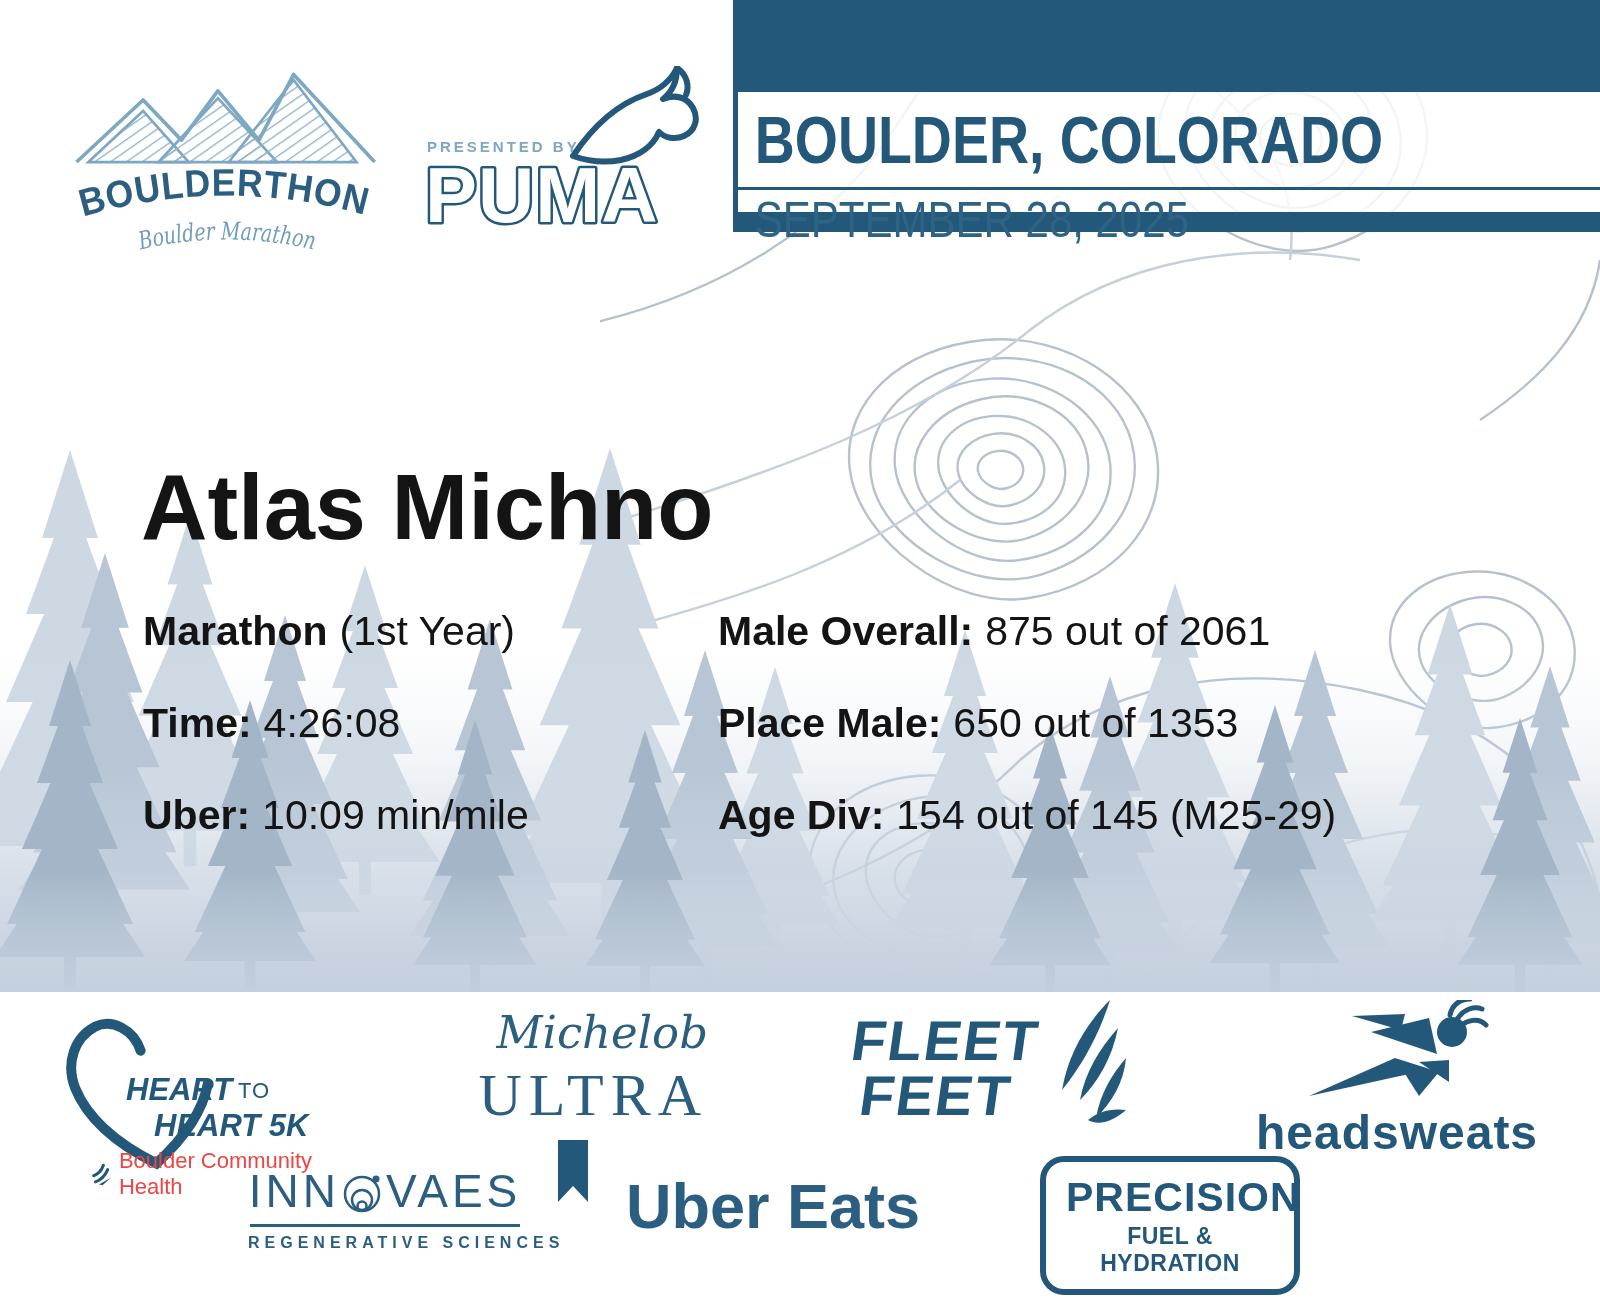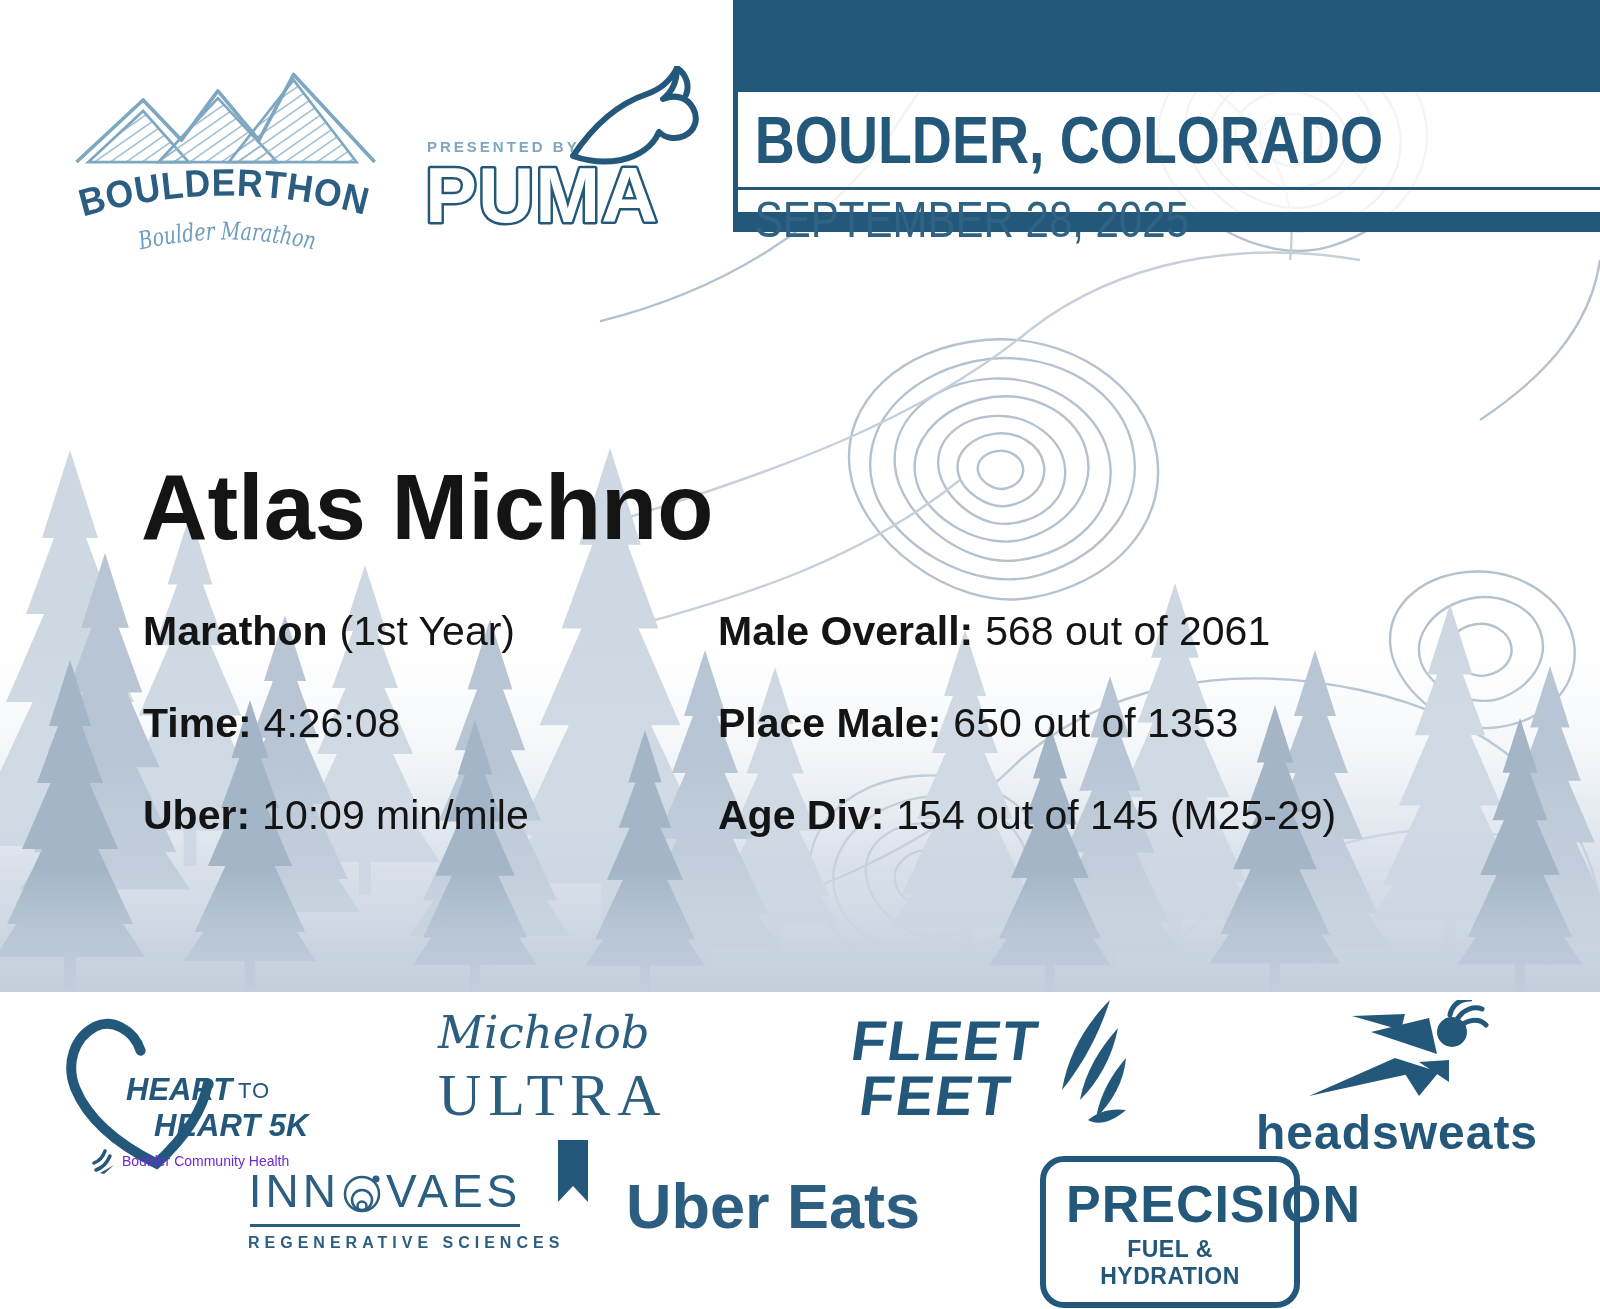--- a/index.html
+++ b/index.html
@@ -38,43 +38,43 @@
   .stat-row{height:92px;display:flex;align-items:center;font-size:41px;color:#141414;white-space:nowrap;}
   .stat-row b{font-weight:bold;margin-right:12px;}
   
   .sponsors{position:absolute;left:0;top:992px;width:1600px;height:317px;background:#ffffff;z-index:4;}
   .hth{position:absolute;left:58px;top:10px;width:290px;height:175px;}
   .hth-heart{position:absolute;left:0;top:2px;transform:rotate(-8deg);}
   .hth-l1{position:absolute;left:68px;top:70px;font-size:31px;font-weight:bold;font-style:italic;color:#24587a;}
   .hth-to{position:absolute;left:180px;top:76px;font-size:22px;letter-spacing:1px;color:#24587a;}
   .hth-l2{position:absolute;left:96px;top:106px;font-size:31px;font-weight:bold;font-style:italic;color:#24587a;}
   .hth-org{position:absolute;left:34px;top:146px;display:flex;align-items:center;gap:6px;
-    font-size:14px;color:#6d28d9;}
-  .michelob{position:absolute;left:438px;top:14px;width:270px;text-align:left;}
+    font-size:22px;color:#ef4444;}
+  .michelob{position:absolute;left:438px;top:14px;width:270px;text-align:right;}
   .michelob-script{font-family:"DejaVu Serif",serif;font-style:italic;font-size:45px;color:#2c5e7f;}
   .michelob-main{font-family:"Liberation Serif",serif;font-size:60px;letter-spacing:7px;color:#2c5e7f;margin-top:2px;}
   .michelob-ribbon{width:30px;height:62px;background:#24587a;margin:10px auto 0;
     clip-path:polygon(0 0,100% 0,100% 100%,50% 74%,0 100%);}
   .fleet{position:absolute;left:848px;top:22px;width:260px;}
   .fleet-text{transform:skewX(-8deg);font-weight:bold;color:#24587a;line-height:0.98;}
   .fleet-text div{font-size:56px;letter-spacing:2px;}
   .fleet-text div:last-child{margin-left:16px;}
   .fleet-wing{position:absolute;left:192px;top:-14px;}
   .hs{position:absolute;left:1232px;top:8px;width:330px;text-align:center;}
   .hs-text{font-size:48px;font-weight:bold;color:#24587a;letter-spacing:1px;margin-top:1px;}
   .innovaes{position:absolute;left:248px;top:172px;width:274px;text-align:center;}
   .innovaes-line{display:flex;align-items:flex-end;justify-content:center;
     font-size:46px;letter-spacing:4px;color:#2b5e80;}
   .innovaes-line svg{margin:0 2px 2px;}
   .innovaes-rule{height:2.5px;background:#2b5e80;margin:6px 2px 7px;}
   .innovaes-tag{font-size:16px;font-weight:bold;letter-spacing:5px;color:#2b5e80;white-space:nowrap;}
   .uber{position:absolute;left:626px;top:178px;font-size:63px;font-weight:bold;color:#2b5e80;letter-spacing:0;}
   .precision{position:absolute;left:1040px;top:164px;width:208px;border:6px solid #24587a;border-radius:24px;
     padding:12px 20px;text-align:center;color:#24587a;}
-  .precision-l1{font-size:52px;font-weight:bold;letter-spacing:1px;}
+  .precision-l1{font-size:41px;font-weight:bold;letter-spacing:1px;}
   .precision-l2{font-size:23px;font-weight:bold;letter-spacing:0.5px;margin-top:2px;}
 </style>
 </head>
 <body>
 
 <div class="page">
 
   <svg class="contours" viewBox="0 0 1000 992" aria-hidden="true">
     <defs>
       <path id="blob" d="M-100,5 C-108,-40 -70,-78 -15,-86 C40,-94 95,-62 104,-15 C113,32 78,72 25,84 C-28,96 -92,50 -100,5 Z"></path>
@@ -221,21 +221,21 @@
         <span>4:26:08</span>
       </div>
     <div class="stat-row">
         <b>Uber:</b>
         <span>10:09 min/mile</span>
       </div>
   </div>
   <div class="stats-col right">
     <div class="stat-row">
         <b>Male Overall:</b>
-        <span>568 out of 2061</span>
+        <span>875 out of 2061</span>
       </div>
     <div class="stat-row">
         <b>Place Male:</b>
         <span>650 out of 1353</span>
       </div>
     <div class="stat-row">
         <b>Age Div:</b>
         <span>154 out of 145 (M25-29)</span>
       </div>
   </div>

